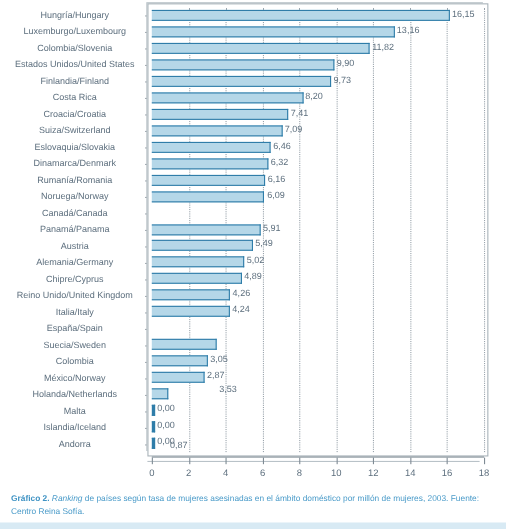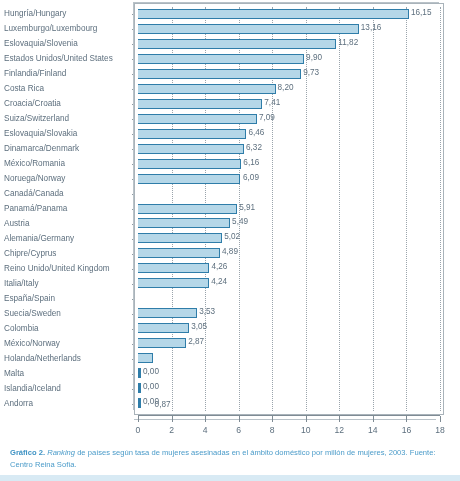--- a/index.html
+++ b/index.html
@@ -73,21 +73,21 @@
     color: #5d6f7e;
     white-space: nowrap;
     line-height: 14px;
   }
 
   
   .ylabel {
     position: absolute;
     right: 0;
     width: 128px;
-    text-align: left;
+    text-align: center;
     font-size: 8.2px;
     color: #5d6f7e;
     white-space: nowrap;
     line-height: 10px;
   }
   #ylabels {
     position: absolute;
     left: 0; top: 7px;
     width: 132px; height: 404px;
   }
@@ -151,37 +151,37 @@
 
 <div id="page">
 
   <div id="chart-block">
 
     <div id="ylabels">
         <div class="ylabel" style="top: 2.48148px;">Hungría/Hungary</div>
         <div class="ytick" style="top: 7.48148px;"></div>
         <div class="ylabel" style="top: 17.4444px;">Luxemburgo/Luxembourg</div>
         <div class="ytick" style="top: 22.4444px;"></div>
-        <div class="ylabel" style="top: 32.4074px;">Eslovaquia/Slovenia</div>
+        <div class="ylabel" style="top: 32.4074px;">Colombia/Slovenia</div>
         <div class="ytick" style="top: 37.4074px;"></div>
         <div class="ylabel" style="top: 47.3704px;">Estados Unidos/United States</div>
         <div class="ytick" style="top: 52.3704px;"></div>
         <div class="ylabel" style="top: 62.3333px;">Finlandia/Finland</div>
         <div class="ytick" style="top: 67.3333px;"></div>
         <div class="ylabel" style="top: 77.2963px;">Costa Rica</div>
         <div class="ytick" style="top: 82.2963px;"></div>
         <div class="ylabel" style="top: 92.2593px;">Croacia/Croatia</div>
         <div class="ytick" style="top: 97.2593px;"></div>
         <div class="ylabel" style="top: 107.222px;">Suiza/Switzerland</div>
         <div class="ytick" style="top: 112.222px;"></div>
         <div class="ylabel" style="top: 122.185px;">Eslovaquia/Slovakia</div>
         <div class="ytick" style="top: 127.185px;"></div>
         <div class="ylabel" style="top: 137.148px;">Dinamarca/Denmark</div>
         <div class="ytick" style="top: 142.148px;"></div>
-        <div class="ylabel" style="top: 152.111px;">México/Romania</div>
+        <div class="ylabel" style="top: 152.111px;">Rumanía/Romania</div>
         <div class="ytick" style="top: 157.111px;"></div>
         <div class="ylabel" style="top: 167.074px;">Noruega/Norway</div>
         <div class="ytick" style="top: 172.074px;"></div>
         <div class="ylabel" style="top: 182.037px;">Canadá/Canada</div>
         <div class="ytick" style="top: 187.037px;"></div>
         <div class="ylabel" style="top: 197px;">Panamá/Panama</div>
         <div class="ytick" style="top: 202px;"></div>
         <div class="ylabel" style="top: 211.963px;">Austria</div>
         <div class="ytick" style="top: 216.963px;"></div>
         <div class="ylabel" style="top: 226.926px;">Alemania/Germany</div>
@@ -288,21 +288,21 @@
         <div class="row" style="top: 254.37px;">
           <div class="bar" title="Reino Unido/United Kingdom: 4,26" style="width: 71.4733px;"></div>
           <div class="value" style="left: 73.4733px;">4,26</div>
         </div>
         <div class="row" style="top: 269.333px;">
           <div class="bar" title="Italia/Italy: 4,24" style="width: 71.1378px;"></div>
           <div class="value" style="left: 73.1378px;">4,24</div>
         </div>
         <div class="row" style="top: 299.259px;">
           <div class="bar" title="Suecia/Sweden: 3,53" style="width: 59.2256px;"></div>
-          <div class="value" style="left: 61.2256px;">3,53</div>
+          <div class="value" style="left: 61.2256px; margin-top: 42px;">3,53</div>
         </div>
         <div class="row" style="top: 314.222px;">
           <div class="bar" title="Colombia: 3,05" style="width: 51.1722px;"></div>
           <div class="value" style="left: 53.1722px;">3,05</div>
         </div>
         <div class="row" style="top: 329.185px;">
           <div class="bar" title="México/Mexico: 2,87" style="width: 48.1522px;"></div>
           <div class="value" style="left: 50.1522px;">2,87</div>
         </div>
         <div class="row" style="top: 344.148px;">

